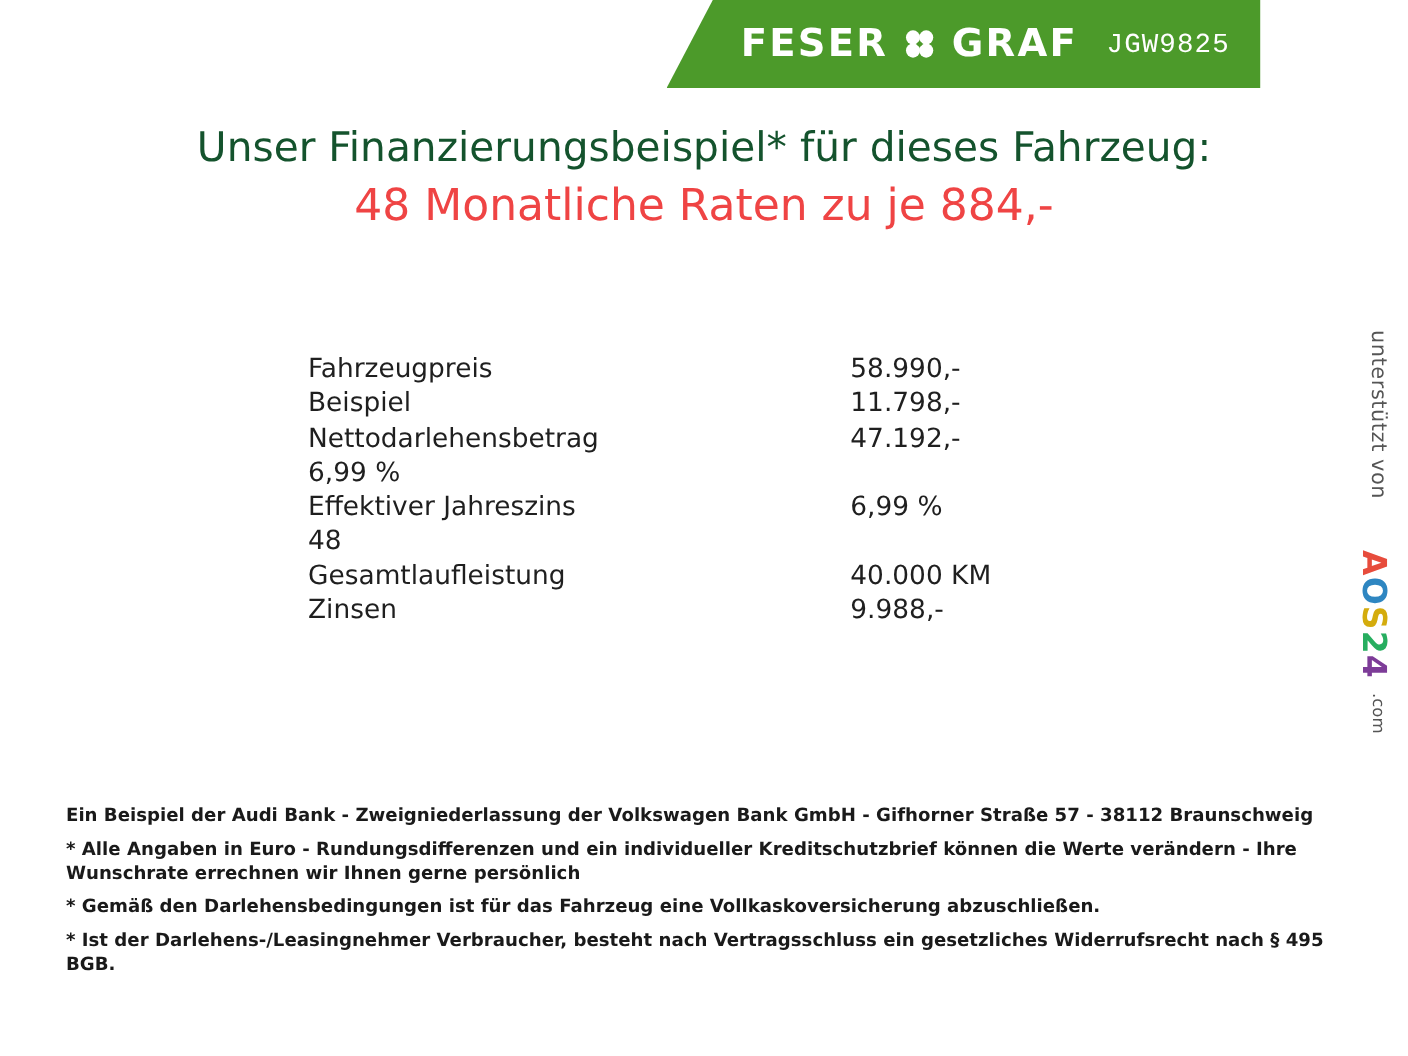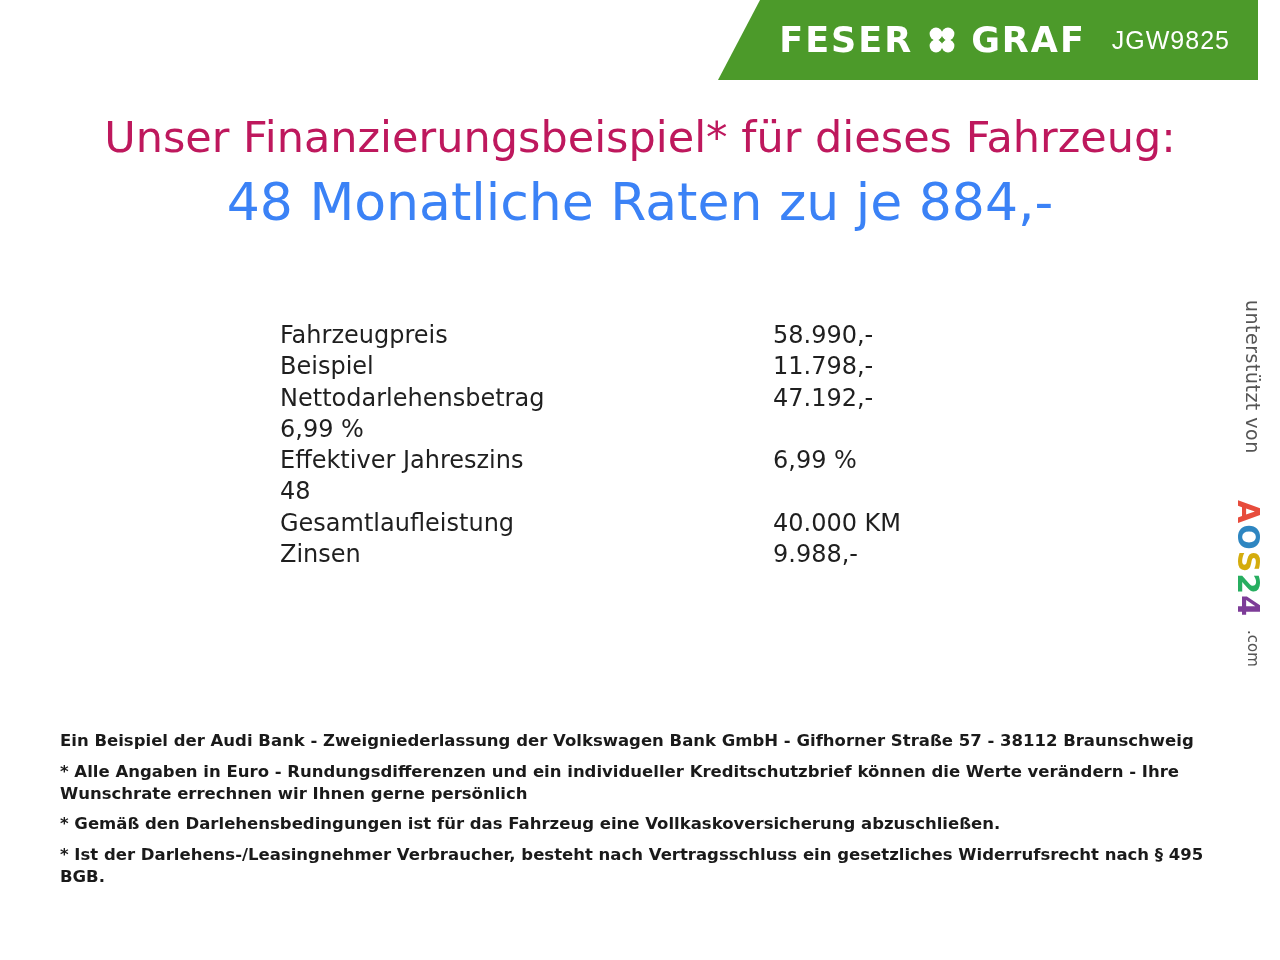--- a/index.html
+++ b/index.html
@@ -14,21 +14,21 @@
     color: #1a1a1a;
     overflow: hidden;
     position: relative;
   }
 
   
   .header {
     position: absolute;
     top: 0;
     left: 0;
-    width: 1258px;
+    width: 1146px;
     height: 80px;
   }
   .header-green {
     position: absolute;
     top: 0;
     right: 0;
     height: 80px;
     width: 540px;
     background: #4c9a2a;
     clip-path: polygon(42px 0, 100% 0, 100% 100%, 0 100%);
@@ -56,40 +56,40 @@
     position: relative;
     width: 34px;
     height: 34px;
     display: inline-block;
   }
   .clover svg { display: block; }
   .veh-id {
     color: #ffffff;
     font-size: 25px;
     letter-spacing: 1px;
-    font-family: Liberation Sans, sans-serif;
+    font-family: Liberation Mono, monospace;
   }
 
   
   .title-block {
     position: absolute;
     top: 112px;
     left: 0;
     width: 1280px;
     text-align: center;
   }
   .title-main {
-    font-size: 43px;
-    color: #be185d;
+    font-size: 37px;
+    color: #14532d;
     font-weight: normal;
     line-height: 1.2;
   }
   .title-sub {
-    font-size: 52px;
-    color: #3b82f6;
+    font-size: 40px;
+    color: #ef4444;
     font-weight: normal;
     line-height: 1.25;
     margin-top: 6px;
   }
 
   
   .table {
     position: absolute;
     top: 320px;
     left: 280px;

